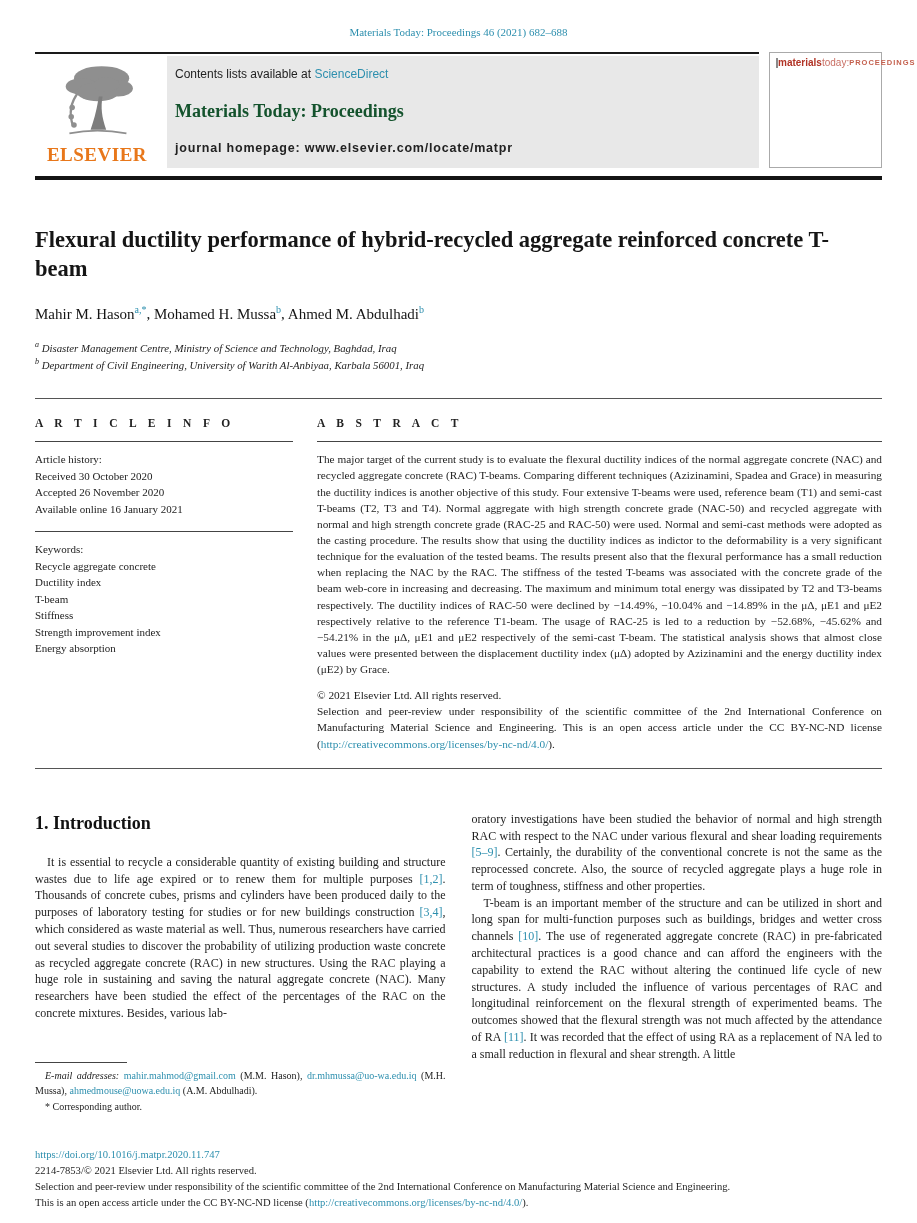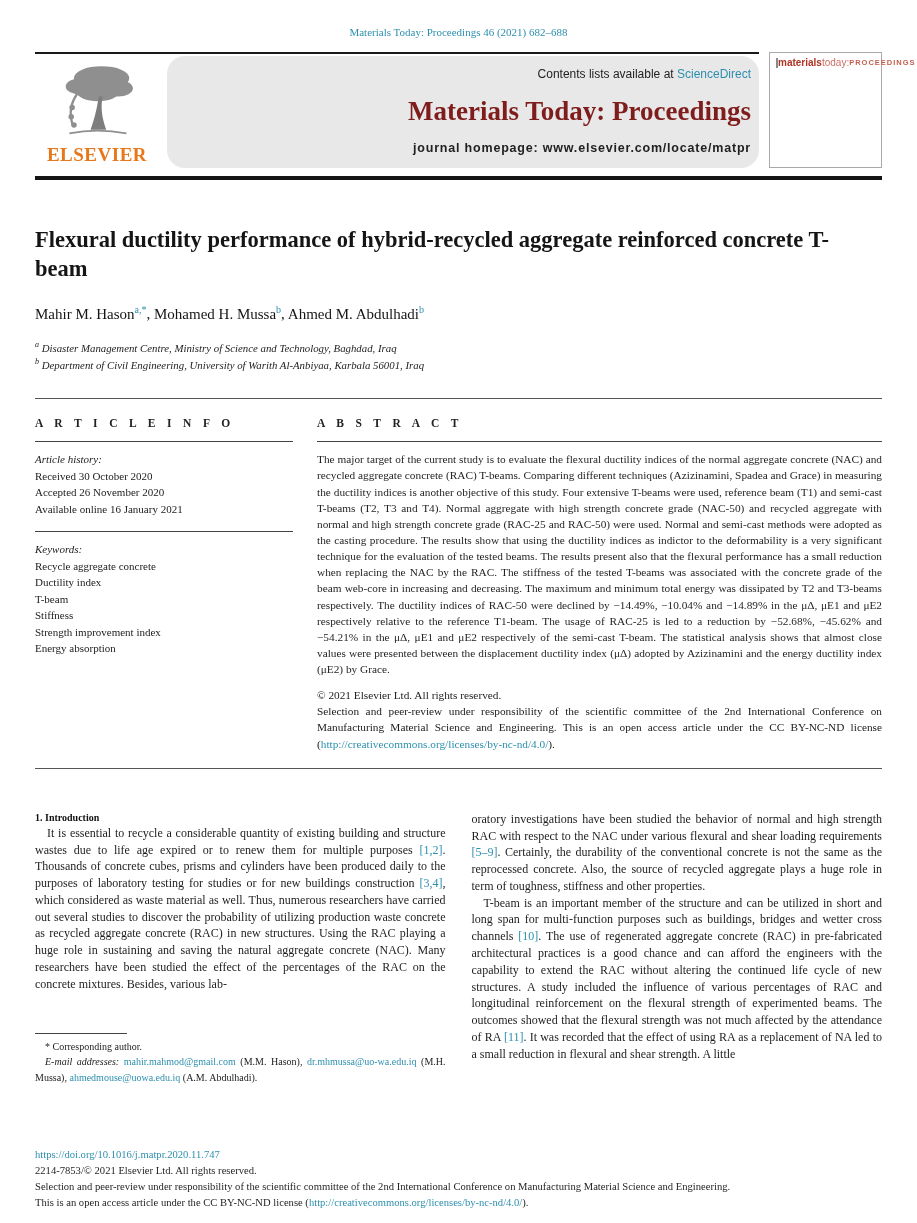--- a/index.html
+++ b/index.html
@@ -14,24 +14,24 @@
 
   
   .citation{padding-top:26px;text-align:center;font-size:11px;color:var(--teal);}
 
   
   .mast{display:flex;margin-top:14px;align-items:stretch;}
   .mast-left{flex:1;border-top:2px solid #1a1a1a;display:flex;padding-top:2px;}
   .logo-box{width:132px;display:flex;flex-direction:column;align-items:center;justify-content:flex-end;padding:4px 8px 2px 0;}
   .logo-box svg{width:92px;height:86px;display:block;}
   .elsevier-word{font-family:"Liberation Serif",serif;font-weight:bold;font-size:19px;color:var(--orange);letter-spacing:.5px;margin-top:-2px;}
-  .banner{flex:1;background:var(--banner);display:flex;flex-direction:column;justify-content:space-between;text-align:right;padding:11px 8px 13px;border-radius:18px;}
+  .banner{flex:1;background:var(--banner);display:flex;flex-direction:column;justify-content:space-between;text-align:left;padding:11px 8px 13px;}
   .banner .contents{font-family:"Liberation Sans",sans-serif;font-size:12px;color:#222;}
   .banner .contents .sd{color:var(--teal);}
-  .banner .jtitle{font-size:27px;color:#7f1d1d;font-weight:600;}
+  .banner .jtitle{font-size:18px;color:#14532d;font-weight:600;}
   .banner .homepage{font-family:"Liberation Sans",sans-serif;font-size:12.5px;font-weight:bold;letter-spacing:.8px;color:#222;}
   .cover{width:113px;margin-left:10px;border:1px solid #aaa;background:#fff;padding:5px 6px 3px;display:flex;flex-direction:row;font-family:"Liberation Sans",sans-serif;}
   .cover .mini{width:10px;height:10px;background:#b5b5b5;border:1px solid #8a8a8a;margin-bottom:8px;}
   .cover .ct1{font-size:10px;font-weight:bold;color:#b13325;line-height:1;}
   .cover .ct1 .lt{color:#c96f64;font-weight:normal;}
   .cover .ct2{font-size:7.5px;font-weight:bold;color:#c4604e;letter-spacing:1px;line-height:1.4;}
   .cover .rule{height:2px;background:#b13325;margin:2px 0 6px;}
   .tiles{display:grid;grid-template-columns:repeat(5,1fr);gap:2px;}
   .tiles i{display:block;height:13px;}
   .tiles i:nth-child(1){background:#9e3a2a}.tiles i:nth-child(2){background:#31409b}
@@ -55,31 +55,31 @@
   .affils sup{font-size:8px;}
   .hr1{border:none;border-top:1px solid #555;margin-top:24px;}
 
   
   .info-abs{display:flex;gap:24px;border-bottom:1px solid #555;padding-bottom:16px;}
   .col-info{width:258px;flex:none;}
   .col-abs{flex:1;}
   .sec-head{font-size:11.5px;letter-spacing:.38em;color:#222;padding:18px 0 12px;font-weight:600;}
   .head-rule{border:none;border-top:1px solid #444;margin:0 0 9px;}
   .col-info .blk{font-size:11px;line-height:1.5;color:#222;}
-  .col-info .lbl{font-style:italic;}
+  .col-info .lbl{}
   .col-info .kw-blk{margin-top:14px;border-top:1px solid #444;padding-top:9px;}
   .abs-body{font-size:11.3px;line-height:1.43;text-align:justify;color:#1f1f1f;}
   .abs-copy{font-size:11.3px;margin-top:12px;}
   .abs-sel{font-size:11.3px;line-height:1.43;text-align:justify;margin-top:2px;}
   .teal{color:var(--teal);}
 
   
   .bodycols{display:flex;gap:26px;margin-top:42px;}
   .bcol{flex:1;font-size:12px;line-height:1.40;text-align:justify;color:#1d1d1d;}
-  .bcol h2{font-size:10px;color:#111;}
+  .bcol h2{font-size:18px;margin-bottom:18px;color:#111;}
   .bcol p.ind{text-indent:12px;}
   .bcol p + p{margin-top:0;}
   .ref{color:var(--teal);}
 
   
   .footnote{margin-top:40px;font-size:10px;line-height:1.55;color:#222;}
   .footnote .fn-rule{width:92px;border-top:1px solid #444;margin-bottom:5px;}
   .footnote .em-lbl{font-style:italic;}
   .fn-ind{text-indent:10px;}
 
@@ -197,22 +197,22 @@
     </div>
   </div>
 
   <div class="bodycols">
     <div class="bcol">
       <h2>1. Introduction</h2>
       <p class="ind"><span>It is essential to recycle a considerable quantity of existing building and structure wastes due to life age expired or to renew them for multiple purposes </span><span class="ref">[1,2]</span><span>. Thousands of concrete cubes, prisms and cylinders have been produced daily to the purposes of laboratory testing for studies or for new buildings construction </span><span class="ref">[3,4]</span><span>, which considered as waste material as well. Thus, numerous researchers have carried out several studies to discover the probability of utilizing production waste concrete as recycled aggregate concrete (RAC) in new structures. Using the RAC playing a huge role in sustaining and saving the natural aggregate concrete (NAC). Many researchers have been studied the effect of the percentages of the RAC on the concrete mixtures. Besides, various lab-</span></p>
 
       <div class="footnote">
         <div class="fn-rule"></div>
+        <div class="fn-ind"><span class="em-lbl">E-mail addresses: </span><span class="teal">mahir.mahmod@gmail.com</span><span> (M.M. Hason), </span><span class="teal">dr.mhmussa@uo-wa.edu.iq</span><span> (M.H. Mussa), </span><span class="teal">ahmedmouse@uowa.edu.iq</span><span> (A.M. Abdulhadi).</span></div>
         <div class="fn-ind">* Corresponding author.</div>
-        <div class="fn-ind"><span class="em-lbl">E-mail addresses: </span><span class="teal">mahir.mahmod@gmail.com</span><span> (M.M. Hason), </span><span class="teal">dr.mhmussa@uo-wa.edu.iq</span><span> (M.H. Mussa), </span><span class="teal">ahmedmouse@uowa.edu.iq</span><span> (A.M. Abdulhadi).</span></div>
       </div>
     </div>
 
     <div class="bcol">
       <p><span>oratory investigations have been studied the behavior of normal and high strength RAC with respect to the NAC under various flexural and shear loading requirements </span><span class="ref">[5–9]</span><span>. Certainly, the durability of the conventional concrete is not the same as the reprocessed concrete. Also, the source of recycled aggregate plays a huge role in term of toughness, stiffness and other properties.</span></p>
       <p class="ind"><span>T-beam is an important member of the structure and can be utilized in short and long span for multi-function purposes such as buildings, bridges and wetter cross channels </span><span class="ref">[10]</span><span>. The use of regenerated aggregate concrete (RAC) in pre-fabricated architectural practices is a good chance and can afford the engineers with the capability to extend the RAC without altering the continued life cycle of new structures. A study included the influence of various percentages of RAC and longitudinal reinforcement on the flexural strength of experimented beams. The outcomes showed that the flexural strength was not much affected by the attendance of RA </span><span class="ref">[11]</span><span>. It was recorded that the effect of using RA as a replacement of NA led to a small reduction in flexural and shear strength. A little</span></p>
     </div>
   </div>
 
   <div class="pfooter">

